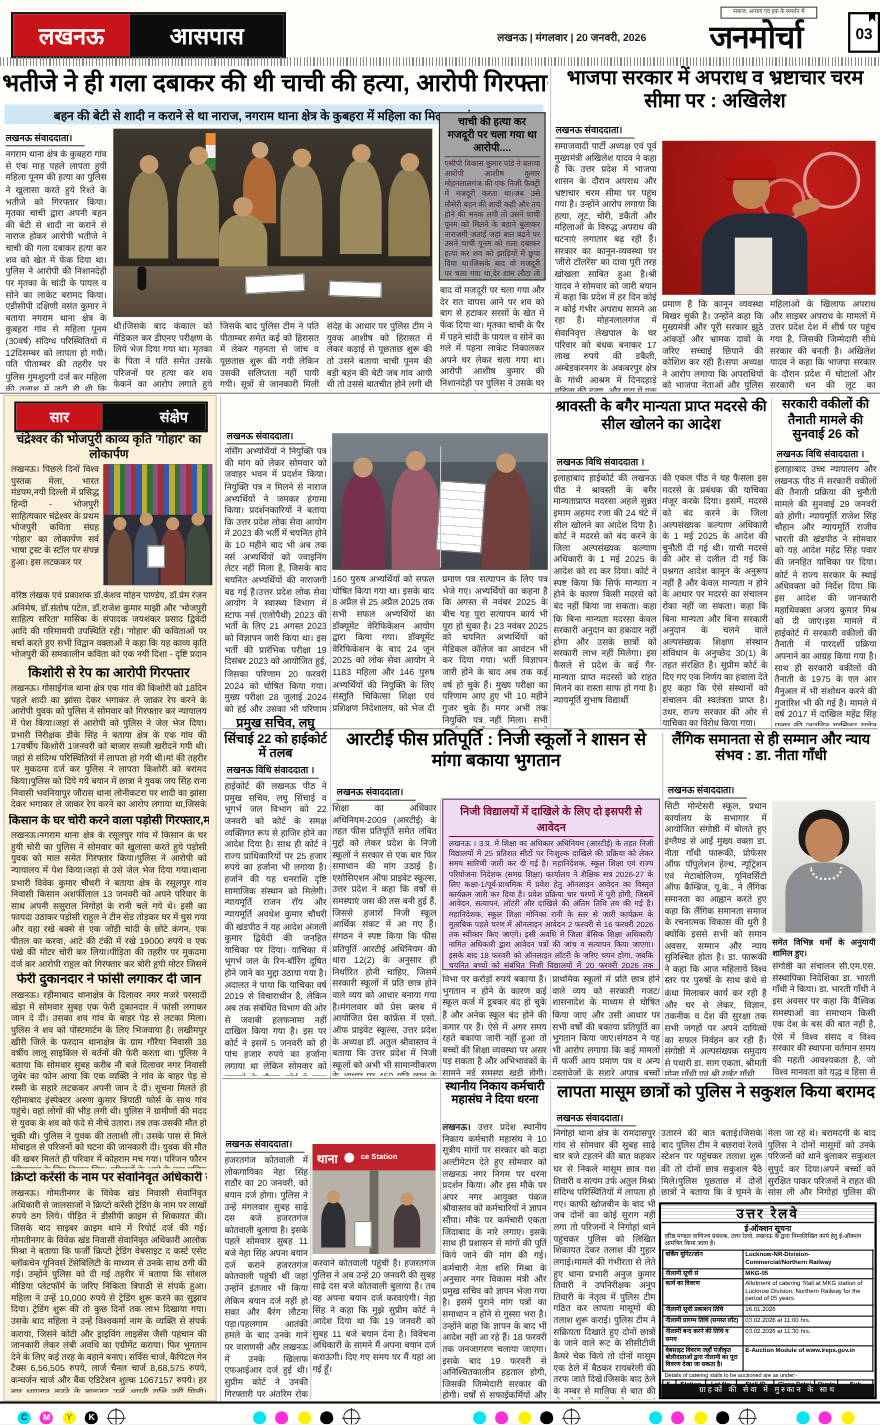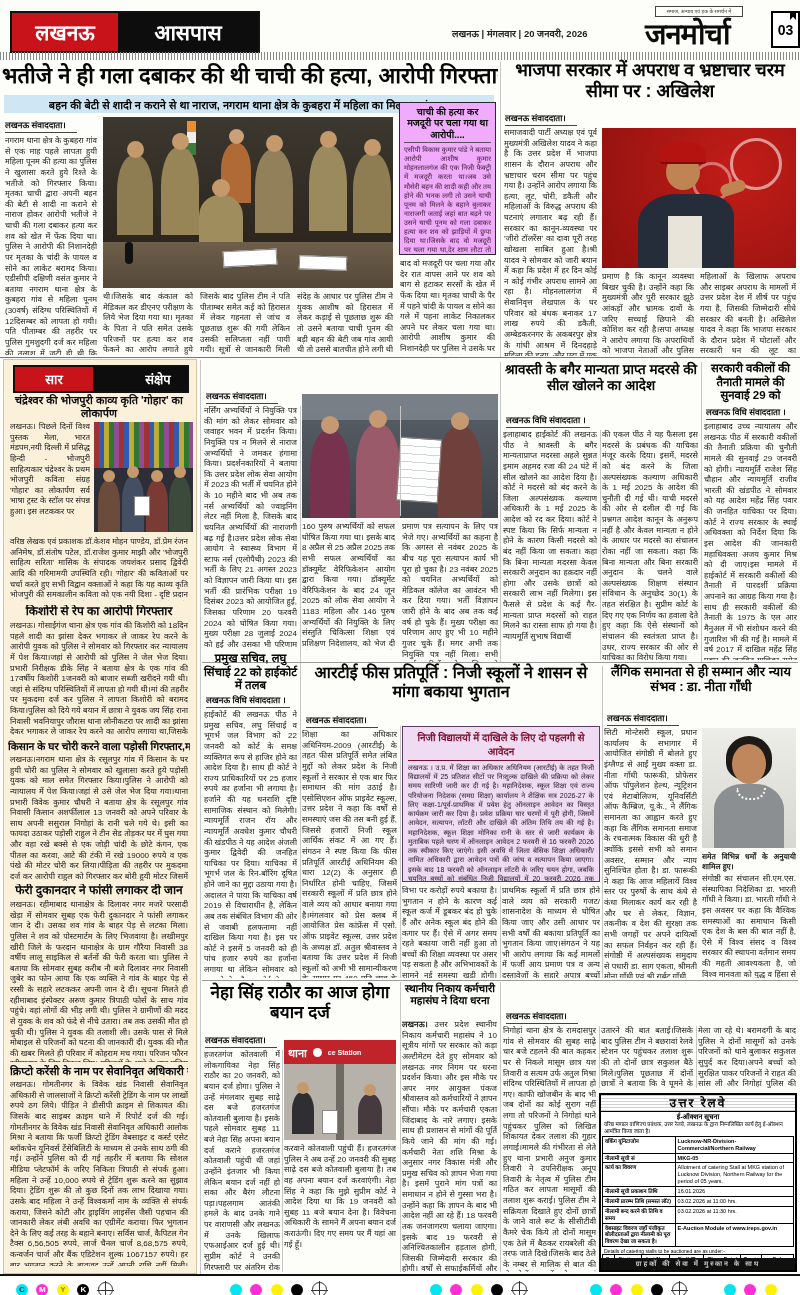--- a/index.html
+++ b/index.html
@@ -81,21 +81,21 @@
     <div class="fig" style="left:250px;top:36px;width:38px;height:80px;background:#8e7d52;"></div>
     <div class="head" style="left:261px;top:22px;width:17px;height:17px;background:#c49a6d;"></div>
     <div class="fig" style="left:96px;top:78px;width:44px;height:48px;background:#a08d5e;"></div>
     <div class="head" style="left:109px;top:62px;width:18px;height:18px;background:#c49a6d;"></div>
     <div style="position:absolute;left:0;bottom:0;width:100%;height:46px;background:linear-gradient(#6d5f49,#55483a);"></div>
     <div class="whitebox" style="position:absolute;left:120px;bottom:22px;width:52px;height:14px;transform:rotate(-3deg);"></div>
     <div class="whitebox" style="position:absolute;left:196px;bottom:18px;width:46px;height:12px;transform:rotate(2deg);"></div>
     <div style="position:absolute;left:22px;bottom:24px;width:8px;height:22px;background:#111;border-radius:4px;"></div>
   </div>
 
-  <div class="b" style="left:399px;top:102px;width:97px;height:153px;background:#f0abfc;border:1.5px solid #2a2a2a;
+  <div class="b" style="left:399px;top:102px;width:97px;height:153px;background:#a3a3a3;border:1.5px solid #2a2a2a;
               padding:3px 4px;box-sizing:border-box;overflow:hidden;">
     <div style="font-weight:700;font-size:9.5px;line-height:1.2;color:#090909;text-align:center;border-bottom:1px solid #555;padding-bottom:2px;">चाची की हत्या कर मजदूरी पर चला गया था आरोपी....</div>
     <div class="txt" style="font-size:7px;line-height:1.3;color:#43203c;height:112px;margin-top:2px;">एसीपी विकास कुमार पांडे ने बताया आरोपी आशीष कुमार मोहनलालगंज की एक निजी फैक्ट्री में मजदूरी करता था।जब उसे मौसेरी बहन की शादी कही और तय होने की भनक लगी तो उसने चाची पूनम को मिलने के बहाने बुलाकर नाराजगी जताई जहां बात बढ़ने पर उसने चाची पूनम को गला दबाकर हत्या कर शव को झाड़ियों में छुपा दिया था।जिसके बाद वो मजदूरी पर चला गया था,देर शाम लौटा तो चाचा समेत परिजनों को चाची की तलाश करते देख डर गया पर रात में बाग पहुंचकर शव खेत में ले जाकर फेंक दिया था।</div>
   </div>
   <div class="b txt" style="left:400px;top:259px;width:95px;height:96px;">बाद वो मजदूरी पर चला गया और देर रात वापस आने पर शव को बाग से हटाकर सरसों के खेत में फेंक दिया था। मृतका चाची के पैर में पहने चांदी के पायल व सोने का गले में पहना लाकेट निकालकर अपने घर लेकर चला गया था। आरोपी आशीष कुमार की निशानदेही पर पुलिस ने उसके घर से मृतक के चांदी के पायल व सोने का लाकेट व टूटी चूड़ियां बरामद कीं। पुलिस ने हत्यारोपी को बरामद सामान के साथ न्यायालय में पेश किया। जहां से उसे जेल भेज दिया।</div>
 
   <div class="b txt" style="left:5px;top:136px;width:92px;height:219px;">नगराम थाना क्षेत्र के कुबहरा गांव से एक माह पहले लापता हुयी महिला पूनम की हत्या का पुलिस ने खुलासा करते हुये रिश्ते के भतीजे को गिरफ्तार किया। मृतका चाची द्वारा अपनी बहन की बेटी से शादी ना कराने से नाराज होकर आरोपी भतीजे ने चाची की गला दबाकर हत्या कर शव को खेत में फेंक दिया था। पुलिस ने आरोपी की निशानदेही पर मृतका के चांदी के पायल व सोने का लाकेट बरामद किया।एडीसीपी दक्षिणी वसंत कुमार ने बताया नगराम थाना क्षेत्र के कुबहरा गांव से महिला पूनम (30वर्ष) संदिग्ध परिस्थितियों में 12दिसम्बर को लापता हो गयी। पति पीताम्बर की तहरीर पर पुलिस गुमशुदगी दर्ज कर महिला की तलाश में जुटी ही थी कि 7जनवरी को गांव के बाहर एक सरसों के खेत में एक मानव कंकाल मिला।जिसके पास पड़ी साड़ी व कपड़ों से कंकाल की पहचान महिला पूनम के रूप में की</div>
   <div class="b txt" style="left:103px;top:292px;width:90px;height:63px;">थी।जिसके बाद कंकाल को मेडिकल कर डीएनए परीक्षण के लिये भेज दिया गया था। मृतका के पिता ने पति समेत उसके परिजनों पर हत्या कर शव फेकने का आरोप लगाते हुये मुकदमा दर्ज कराया था।हत्याकांड के खुलासे के लिये एसीपी विकास कुमार पांडे के निर्देशन में थाना प्रभारी विवेक कुमार चौधरी व पुलिस टीम को लगाया गया था।</div>
   <div class="b txt" style="left:200px;top:292px;width:90px;height:63px;">जिसके बाद पुलिस टीम ने पति पीताम्बर समेत कई को हिरासत में लेकर गहनता से जांच व पूछताछ शुरू की गयी लेकिन उसकी सलिप्तता नहीं पायी गयी। सूत्रों से जानकारी मिली महिला पूनम पड़ोसी युवक आशीष (20वर्ष) जो की रिश्ते में भतीजा लगता था उससे बातचीत करती थी।</div>
   <div class="b txt" style="left:297px;top:292px;width:96px;height:63px;">संदेह के आधार पर पुलिस टीम ने युवक आशीष को हिरासत में लेकर कड़ाई से पूछताछ शुरू की तो उसने बताया चाची पूनम की बड़ी बहन की बेटी जब गांव आयी थी तो उससे बातचीत होने लगी थी और प्यार हो गया था, जिसके बाद उसने चाची पूनम पर अपनी भतीजी से शादी का दबाव बनाया था।</div>
@@ -178,36 +178,36 @@
   <div class="vrule" style="left:400px;top:406px;height:110px;"></div>
 
   <div class="vrule" style="left:500px;top:362px;height:300px;"></div>
   <div class="b hl" style="left:503px;top:362px;width:196px;font-size:13.5px;">श्रावस्ती के बगैर मान्यता प्राप्त मदरसे की सील खोलने का आदेश</div>
   <div class="b byl" style="left:506px;top:414px;width:84px;">लखनऊ विधि संवाददाता ।</div>
   <div class="b txt" style="left:503px;top:430px;width:94px;height:230px;">इलाहाबाद हाईकोर्ट की लखनऊ पीठ ने श्रावस्ती के बगैर मान्यताप्राप्त मदरसा अहले सुन्नत इमाम अहमद रजा की 24 घंटे में सील खोलने का आदेश दिया है। कोर्ट ने मदरसे को बंद करने के जिला अल्पसंख्यक कल्याण अधिकारी के 1 मई 2025 के आदेश को रद कर दिया। कोर्ट ने स्पष्ट किया कि सिर्फ मान्यता न होने के कारण किसी मदरसे को बंद नहीं किया जा सकता। कहा कि बिना मान्यता मदरसा केवल सरकारी अनुदान का हक़दार नहीं होगा और उसके छात्रों को सरकारी लाभ नहीं मिलेगा। इस फैसले से प्रदेश के कई गैर-मान्यता प्राप्त मदरसों को राहत मिलने का रास्ता साफ हो गया है।न्यायमूर्ति सुभाष विद्यार्थी</div>
   <div class="b txt" style="left:602px;top:430px;width:96px;height:230px;">की एकल पीठ ने यह फैसला इस मदरसे के प्रबंधक की याचिका मंजूर करके दिया। इसमें, मदरसे को बंद करने के जिला अल्पसंख्यक कल्याण अधिकारी के 1 मई 2025 के आदेश की चुनौती दी गई थी। याची मदरसे की ओर से दलील दी गई कि प्रश्नगत आदेश कानून के अनुरूप नहीं है और केवल मान्यता न होने के आधार पर मदरसे का संचालन रोका नहीं जा सकता। कहा कि बिना मान्यता और बिना सरकारी अनुदान के चलने वाले अल्पसंख्यक शिक्षण संस्थान संविधान के अनुच्छेद 30(1) के तहत संरक्षित है। सुप्रीम कोर्ट के दिए गए एक निर्णय का हवाला देते हुए कहा कि ऐसे संस्थानों को संचालन की स्वतंत्रता प्राप्त है। उधर, राज्य सरकार की ओर से याचिका का विरोध किया गया।</div>
   <div class="vrule" style="left:600px;top:430px;height:230px;"></div>
 
   <div class="vrule" style="left:701px;top:362px;height:300px;"></div>
-  <div class="b hl" style="left:704px;top:362px;width:93px;font-size:11.5px;">सरकारी वकीलों की तैनाती मामले की सुनवाई 29 को</div>
+  <div class="b hl" style="left:704px;top:362px;width:93px;font-size:11.5px;">सरकारी वकीलों की तैनाती मामले की सुनवाई 26 को</div>
   <div class="b byl" style="left:706px;top:406px;width:84px;">लखनऊ विधि संवाददाता ।</div>
   <div class="b txt" style="left:704px;top:422px;width:93px;height:238px;">इलाहाबाद उच्च न्यायालय और लखनऊ पीठ में सरकारी वकीलों की तैनाती प्रक्रिया की चुनौती मामले की सुनवाई 29 जनवरी को होगी। न्यायमूर्ति राजेश सिंह चौहान और न्यायमूर्ति राजीव भारती की खंडपीठ ने सोमवार को यह आदेश महेंद्र सिंह पवार की जनहित याचिका पर दिया। कोर्ट ने राज्य सरकार के स्थाई अधिवक्ता को निर्देश दिया कि इस आदेश की जानकारी महाधिवक्ता अजय कुमार मिश्र को दी जाए।इस मामले में हाईकोर्ट में सरकारी वकीलों की तैनाती में पारदर्शी प्रक्रिया अपनाने का आग्रह किया गया है। साथ ही सरकारी वकीलों की तैनाती के 1975 के एल आर मैनुअल में भी संशोधन करने की गुजारिश भी की गई है। मामले में वर्ष 2017 में दाखिल महेंद्र सिंह पवार की जनहित याचिका समेत चार जनहित याचिकाओं में हाईकोर्ट में सरकारी वकीलों की तैनाती प्रक्रिया पर सवाल उठाए गए हैं। इलाहाबाद उच्च न्यायालय और लखनऊ पीठ में दो हजार से अधिक सरकारी वकील तैनात हैं।</div>
 
   <div class="hrule" style="left:202px;top:662px;width:596px;"></div>
 
   <div class="b hl" style="left:203px;top:652px;width:95px;font-size:11.5px;">प्रमुख सचिव, लघु सिंचाई 22 को हाईकोर्ट में तलब</div>
   <div class="b byl" style="left:206px;top:694px;width:84px;">लखनऊ विधि संवाददाता ।</div>
   <div class="b txt" style="left:204px;top:710px;width:93px;height:268px;">हाईकोर्ट की लखनऊ पीठ ने प्रमुख सचिव, लघु सिंचाई व भूगर्भ जल विभाग को 22 जनवरी को कोर्ट के समक्ष व्यक्तिगत रूप से हाजिर होने का आदेश दिया है। साथ ही कोर्ट ने राज्य प्राधिकारियों पर 25 हजार रुपये का हर्जाना भी लगाया है। हर्जाने की यह धनराशि दृष्टि सामाजिक संस्थान को मिलेगी। न्यायमूर्ति राजन रॉय और न्यायमूर्ति अवधेश कुमार चौधरी की खंडपीठ ने यह आदेश अंजली कुमार द्विवेदी की जनहित याचिका पर दिया। याचिका में भूगर्भ जल के रिन-बॉरिंग दूषित होने जाने का मुद्दा उठाया गया है। अदालत ने पाया कि याचिका वर्ष 2019 से विचाराधीन है, लेकिन अब तक संबंधित विभाग की ओर से जवाबी हलफनामा नहीं दाखिल किया गया है। इस पर कोर्ट ने इसमें 5 जनवरी को ही पांच हजार रुपये का हर्जाना लगाया था लेकिन सोमवार को मुकदमे के दौरान कोर्ट ने पाया कि न तो जवाबी शपथ पत्र दाखिल किया गया है और न ही पहले लगाए गए हर्जाने की रकम ही जमा की गई है। इसपर कोर्ट ने प्रमुख सचिव, लघु सिंचाई व भूगर्भ जल विभाग को तलब करके मामले में राज्य पर 25 हजार रुपए का और हर्जाना भी लगाया है।</div>
 
   <div class="b hl" style="left:302px;top:664px;width:298px;font-size:16px;">आरटीई फीस प्रतिपूर्ति : निजी स्कूलों ने शासन से मांगा बकाया भुगतान</div>
   <div class="b byl" style="left:306px;top:714px;">लखनऊ संवाददाता।</div>
   <div class="b txt" style="left:302px;top:730px;width:95px;height:248px;">शिक्षा का अधिकार अधिनियम-2009 (आरटीई) के तहत फीस प्रतिपूर्ति समेत लंबित मुद्दों को लेकर प्रदेश के निजी स्कूलों ने सरकार से एक बार फिर समाधान की मांग उठाई है। एसोसिएशन ऑफ प्राइवेट स्कूल्स, उत्तर प्रदेश ने कहा कि वर्षों से समस्याएं जस की तस बनी हुई हैं, जिससे हजारों निजी स्कूल आर्थिक संकट में आ गए हैं। संगठन ने स्पष्ट किया कि फीस प्रतिपूर्ति आरटीई अधिनियम की धारा 12(2) के अनुसार ही निर्धारित होनी चाहिए, जिसमें सरकारी स्कूलों में प्रति छात्र होने वाले व्यय को आधार बनाया गया है।मंगलवार को प्रेस क्लब में आयोजित प्रेस कांफ्रेंस में एसो. ऑफ प्राइवेट स्कूल्स, उत्तर प्रदेश के अध्यक्ष डॉ. अतुल श्रीवास्तव ने बताया कि उत्तर प्रदेश में निजी स्कूलों को अभी भी सामान्यीकरण के आधार पर 450 प्रति छात्र के मानक से भुगतान किया जा रहा है, जबकि वास्तविक खर्च इससे कहीं अधिक है। उन्होंने कहा कि प्रतिपूर्ति के रूप में शिक्षा</div>
   <div class="b" style="left:402px;top:726px;width:198px;height:156px;background:#efdcf2;border:1.5px solid #5a3b66;
               padding:3px 5px;box-sizing:border-box;overflow:hidden;">
-    <div style="font-weight:700;font-size:10px;color:#7c1230;text-align:center;border-bottom:1px solid #7c1230;padding-bottom:2px;">निजी विद्यालयों में दाखिले के लिए दो पहलगी से आवेदन</div>
+    <div style="font-weight:700;font-size:10px;color:#7c1230;text-align:center;border-bottom:1px solid #7c1230;padding-bottom:2px;">निजी विद्यालयों में दाखिले के लिए दो इसपरी से आवेदन</div>
     <div class="txt" style="font-size:7px;line-height:1.32;height:132px;margin-top:2px;color:#24182a;">लखनऊ । उ.प्र. में शिक्षा का अधिकार अधिनियम (आरटीई) के तहत निजी विद्यालयों में 25 प्रतिशत सीटों पर निःशुल्क दाखिले की प्रक्रिया को लेकर समय सारिणी जारी कर दी गई है। महानिदेशक, स्कूल शिक्षा एवं राज्य परियोजना निदेशक (समग्र शिक्षा) कार्यालय ने शैक्षिक सत्र 2026-27 के लिए कक्षा-1/पूर्व-प्राथमिक में प्रवेश हेतु ऑनलाइन आवेदन का विस्तृत कार्यक्रम जारी कर दिया है। प्रवेश प्रक्रिया चार चरणों में पूरी होगी, जिसमें आवेदन, सत्यापन, लॉटरी और दाखिले की अंतिम तिथि तय की गई है।महानिदेशक, स्कूल शिक्षा मोनिका रानी के स्तर से जारी कार्यक्रम के मुताबिक पहले चरण में ऑनलाइन आवेदन 2 फरवरी से 16 फरवरी 2026 तक स्वीकार किए जाएंगे। इसी अवधि में जिला बेसिक शिक्षा अधिकारी/नामित अधिकारी द्वारा आवेदन पत्रों की जांच व सत्यापन किया जाएगा। इसके बाद 18 फरवरी को ऑनलाइन लॉटरी के जरिए चयन होगा, जबकि चयनित बच्चों को संबंधित निजी विद्यालयों में 20 फरवरी 2026 तक दाखिला दिलाया जाएगा। दूसरे चरण में आवेदन की तारीख 21 फरवरी से 07 मार्च 2026 निर्धारित की गई है। इस चरण में 09 मार्च 2026 को लॉटरी निकाली जाएगी।</div>
   </div>
   <div class="b txt" style="left:402px;top:886px;width:95px;height:92px;">विभा पर करोड़ों रुपये बकाया है। भुगतान न होने के कारण कई स्कूल कर्ज में डूबकर बंद हो चुके हैं और अनेक स्कूल बंद होने की कगार पर हैं। ऐसे में अगर समय रहते बकाया जारी नहीं हुआ तो बच्चों की शिक्षा व्यवस्था पर असर पड़ सकता है और अभिभावकों के सामने नई समस्या खड़ी होगी। संगठन ने मांग की कि शैक्षिक सत्र 2013-14 से 2025-26 तक सरकारी</div>
   <div class="b txt" style="left:502px;top:886px;width:98px;height:92px;">प्राथमिक स्कूलों में प्रति छात्र होने वाले व्यय को सरकारी गजट/शासनादेश के माध्यम से घोषित किया जाए और उसी आधार पर सभी वर्षों की बकाया प्रतिपूर्ति का भुगतान किया जाए।संगठन ने यह भी आरोप लगाया कि कई मामलों में फर्जी आय प्रमाण पत्र व अन्य दस्तावेजों के सहारे अपात्र बच्चों का प्रवेश कराया जा रहा है, जिससे पात्र बच्चों का अधिकार प्रभावित हो रहा है।</div>
   <div class="vrule" style="left:400px;top:726px;height:252px;"></div>
   <div class="vrule" style="left:500px;top:886px;height:92px;"></div>
 
   <div class="vrule" style="left:602px;top:666px;height:312px;"></div>
   <div class="b hl" style="left:605px;top:664px;width:192px;font-size:13px;">लैंगिक समानता से ही सम्मान और न्याय संभव : डा. नीता गाँधी</div>
   <div class="b byl" style="left:607px;top:712px;">लखनऊ संवाददाता।</div>
@@ -216,21 +216,20 @@
     <div style="position:absolute;left:24px;top:8px;width:46px;height:44px;background:#1d1a18;border-radius:50% 50% 40% 40%;"></div>
     <div class="head" style="left:30px;top:16px;width:34px;height:40px;background:#c0875c;"></div>
     <div style="position:absolute;left:12px;top:56px;width:70px;height:64px;background:#8c8f91;border-radius:40% 40% 0 0;"></div>
     <div style="position:absolute;left:34px;top:60px;width:26px;height:10px;border:2px dotted #f4f2ea;border-top:none;border-radius:0 0 12px 12px;"></div>
   </div>
   <div class="b txt" style="left:702px;top:852px;width:94px;height:20px;font-size:7.5px;font-weight:700;">समेत विभिन्न धर्मों के अनुयायी शामिल हुए।</div>
   <div class="b txt" style="left:702px;top:874px;width:94px;height:104px;">संगोष्ठी का संचालन सी.एम.एस. संस्थापिका निदेशिका डा. भारती गाँधी ने किया। डा. भारती गाँधी ने इस अवसर पर कहा कि वैश्विक समस्याओं का समाधान किसी एक देश के बस की बात नहीं है, ऐसे में विश्व संसद व विश्व सरकार की स्थापना वर्तमान समय की महती आवश्यकता है, जो विश्व मानवता को युद्ध व हिंसा से मुक्त कर विश्व एकता व विश्व शान्ति का मार्ग प्रशस्त करे।</div>
 
   <div class="hrule" style="left:202px;top:980px;width:596px;"></div>
 
-  <div class="b hl" style="left:203px;top:983px;width:194px;font-size:17px;">नेहा सिंह राठौर का आज होगा बयान दर्ज</div>
   <div class="b byl" style="left:205px;top:1034px;">लखनऊ संवाददाता।</div>
   <div class="b txt" style="left:204px;top:1050px;width:76px;height:222px;">हजरतगंज कोतवाली में लोकगायिका नेहा सिंह राठौर का 20 जनवरी, को बयान दर्ज होगा। पुलिस ने उन्हें मंगलवार सुबह साढ़े दस बजे हजरतगंज कोतवाली बुलाया है। इसके पहले सोमवार सुबह 11 बजे नेहा सिंह अपना बयान दर्ज कराने हजरतगंज कोतवाली पहुंची थीं जहां उन्होंने इंतजार भी किया लेकिन बयान दर्ज नहीं हो सका और बैरंग लौटना पड़ा।पहलगाम आतंकी हमले के बाद उनके गाने पर वाराणसी और लखनऊ में उनके खिलाफ एफआईआर दर्ज हुई थी। सुप्रीम कोर्ट ने उनकी गिरफ्तारी पर अंतरिम रोक लगाई हुई है। नेहा ने कहा कि सुप्रीम कोर्ट के आदेश के अनुपालन में वह सोमवार को अपना बयान दर्ज</div>
   <div class="photo" style="left:284px;top:1040px;width:112px;height:100px;background:#b7b2a9;">
     <div style="position:absolute;left:0;top:0;width:100%;height:24px;background:#c0232a;color:#fff;
          font-weight:700;display:flex;align-items:center;gap:6px;padding:0 4px;box-sizing:border-box;">
       <span style="font-size:11px;">थाना</span>
       <span style="width:9px;height:9px;background:#fff;border-radius:50%;display:inline-block;"></span>
       <span style="font-size:7px;">ce Station</span>
     </div>
     <div style="position:absolute;left:52px;top:24px;width:8px;height:76px;background:#6e6a62;"></div>
@@ -244,20 +243,21 @@
   <div class="vrule" style="left:282px;top:1050px;height:222px;"></div>
 
   <div class="vrule" style="left:400px;top:982px;height:290px;"></div>
   <div class="b hl" style="left:402px;top:982px;width:96px;font-size:10.5px;">स्थानीय निकाय कर्मचारी महासंघ ने दिया धरना</div>
   <div class="b txt" style="left:402px;top:1020px;width:95px;height:252px;">
     <b>लखनऊ।</b>
     <span>उत्तर प्रदेश स्थानीय निकाय कर्मचारी महासंघ ने 10 सूत्रीय मांगों पर सरकार को कड़ा अल्टीमेटम देते हुए सोमवार को लखनऊ नगर निगम पर धरना प्रदर्शन किया। और इस मौके पर अपर नगर आयुक्त पंकज श्रीवास्तव को कर्मचारियों ने ज्ञापन सौंपा। मौके पर कर्मचारी एकता जिंदाबाद के नारे लगाए। इसके साथ ही प्रशासन से मांगों की पूर्ति किये जाने की मांग की गई। कर्मचारी नेता शशि मिश्रा के अनुसार नगर विकास मंत्री और प्रमुख सचिव को ज्ञापन भेजा गया है। इसमें पुराने मांग पत्रों का समाधान न होने से गुस्सा भरा है। उन्होंने कहा कि ज्ञापन के बाद भी आदेश नहीं आ रहे हैं। 18 फरवरी तक जनजागरण चलाया जाएगा। इसके बाद 19 फरवरी से अनिश्चितकालीन हड़ताल होगी, जिसकी जिम्मेदारी सरकार की होगी। वर्षों से सफाईकर्मियों और अन्य स्टाफ की समस्याएं लंबित हैं। महासंघ ने चेतावनी दी है कि समय रहते फैसला न लिया गया तो शहरों की सफाई व मेंटेनेंस ठप होंगी। सरकार से तुरंत कार्रवाई की अपील है।</span>
   </div>
 
   <div class="vrule" style="left:500px;top:982px;height:290px;"></div>
+  <div class="b hl" style="left:503px;top:984px;width:296px;font-size:15px;white-space:nowrap;overflow:hidden;">लापता मासूम छात्रों को पुलिस ने सकुशल किया बरामद</div>
   <div class="b byl" style="left:506px;top:1010px;">लखनऊ संवाददाता।</div>
   <div class="b txt" style="left:503px;top:1026px;width:93px;height:246px;">निगोहां थाना क्षेत्र के रामदासपुर गांव से सोमवार की सुबह साढ़े चार बजे टहलने की बात कहकर घर से निकले मासूम छात्र यश तिवारी व सत्यम उर्फ अतुल मिश्रा संदिग्ध परिस्थितियों में लापता हो गए। काफी खोजबीन के बाद भी जब दोनों का कोई सुराग नहीं लगा तो परिजनों ने निगोहां थाने पहुंचकर पुलिस को लिखित शिकायत देकर तलाश की गुहार लगाई।मामले की गंभीरता से लेते हुए थाना प्रभारी अनुज कुमार तिवारी ने उपनिरीक्षक अनूप तिवारी के नेतृत्व में पुलिस टीम गठित कर लापता मासूमों की तलाश शुरू कराई। पुलिस टीम ने सक्रियता दिखाते हुए दोनों छात्रों के जाने वाले रूट के सीसीटीवी कैमरे चेक किये तो दोनों मासूम एक ठेले में बैठकर रायबरेली की तरफ जाते दिखे।जिसके बाद ठेले के नम्बर से मालिक से बात की तो दोनों मासूमों को बछरावां रेलवे स्टेशन के सामने</div>
   <div class="b txt" style="left:601px;top:1026px;width:92px;height:62px;">उतारने की बात बताई।जिसके बाद पुलिस टीम ने बछरावां रेलवे स्टेशन पर पहुंचकर तलाश शुरू की तो दोनों छात्र सकुशल बैठे मिले।पुलिस पूछताछ में दोनों छात्रों ने बताया कि वे घूमने के लिए घर से निकले थे और ट्रेन पकड़कर इलाहाबाद के माघ</div>
   <div class="b txt" style="left:698px;top:1026px;width:98px;height:62px;">मेला जा रहे थे। बरामदगी के बाद पुलिस ने दोनों मासूमों को उनके परिजनों को थाने बुलाकर सकुशल सुपुर्द कर दिया।अपने बच्चों को सुरक्षित पाकर परिजनों ने राहत की सांस ली और निगोहां पुलिस की सराहना करते हुए आभार जताया।</div>
   <div class="vrule" style="left:599px;top:1026px;height:62px;"></div>
   <div class="vrule" style="left:696px;top:1026px;height:62px;"></div>
 
   <div class="b" style="left:599px;top:1093px;width:198px;height:179px;border:2px solid #000;background:#fff;box-sizing:border-box;overflow:hidden;">
     <div style="height:16px;background:repeating-linear-gradient(0deg,#cfcfcf 0 1px,#fff 1px 3px);
                 text-align:center;font-weight:700;font-size:12px;letter-spacing:2px;line-height:16px;border-bottom:1px solid #000;">

